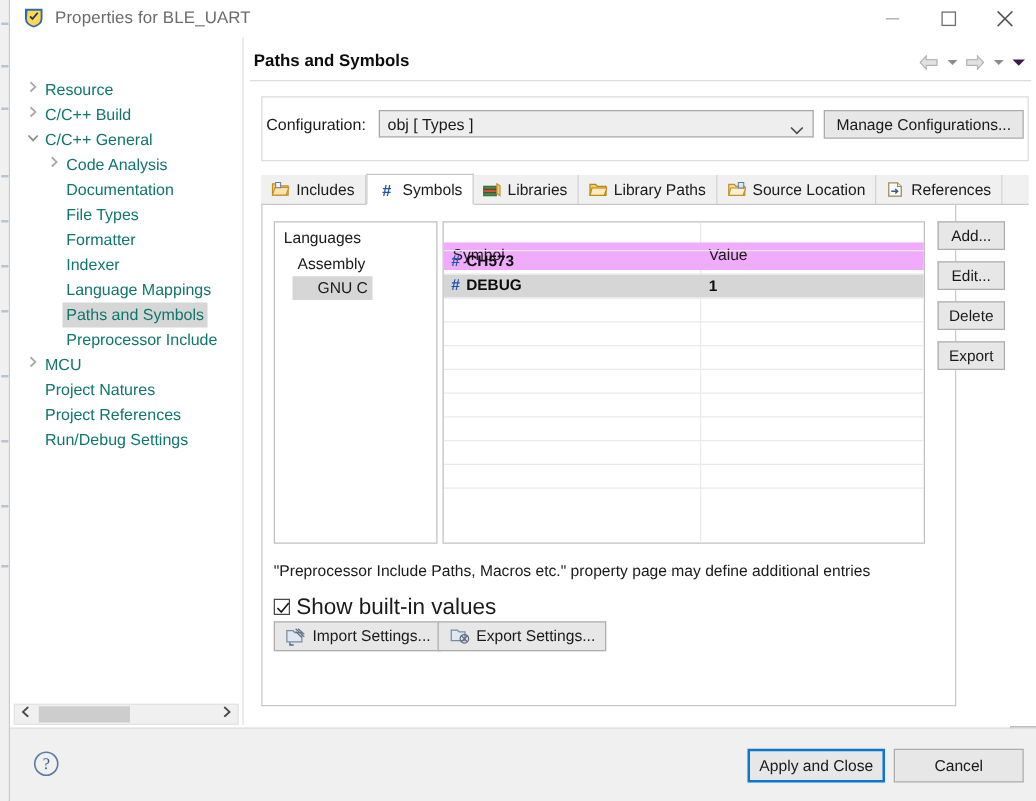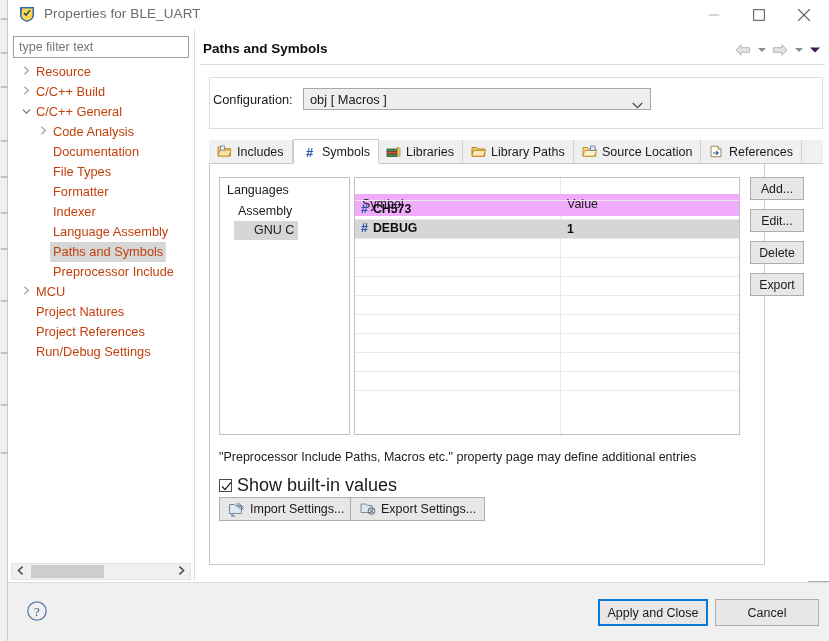--- a/index.html
+++ b/index.html
@@ -67,21 +67,21 @@
     outline: none;
   }
   #tree {
     position: absolute; left: 3px; top: 62px;
     width: 180px; height: 499px;
     background: #ffffff;
     overflow: hidden;
   }
   .tnode {
     position: relative; height: 20px; line-height: 20px;
-    font-size: 12.8px; color: #c2410c;
+    font-size: 12.8px; color: #0f766e;
     white-space: nowrap; cursor: default;
   }
   .tnode .arrow {
     position: absolute; top: 0; width: 14px; height: 20px;
     color: #8c8c8c; font-size: 10px; line-height: 20px; text-align: center;
   }
   .tnode .tlabel { display: inline-block; padding: 0 3px; }
   .tnode.sel .tlabel { background: #d6d6d6; }
 
   
@@ -348,40 +348,39 @@
         </svg>
     </div>
     <div class="wbtn" id="btn-close">
       <svg width="13" height="13" viewBox="0 0 13 13">
         <line x1="0.6" y1="0.6" x2="12.4" y2="12.4" stroke="#555" stroke-width="1.2"></line>
         <line x1="12.4" y1="0.6" x2="0.6" y2="12.4" stroke="#555" stroke-width="1.2"></line>
       </svg>
     </div>
   </div>
 
-  <input id="filter-input" type="text" placeholder="type filter text" style="">
 
   <div id="tree">
       <div class="tnode"><span class="arrow" style="left: 8px;"><svg width="7" height="9" viewBox="0 0 7 9">
             <path d="M1.4 0.8 L5.3 4.5 L1.4 8.2" fill="none" stroke="#a8a8a8" stroke-width="1.4"></path>
           </svg></span><span class="tlabel" style="margin-left: 22px;">Resource</span></div>
       <div class="tnode"><span class="arrow" style="left: 8px;"><svg width="7" height="9" viewBox="0 0 7 9">
             <path d="M1.4 0.8 L5.3 4.5 L1.4 8.2" fill="none" stroke="#a8a8a8" stroke-width="1.4"></path>
           </svg></span><span class="tlabel" style="margin-left: 22px;">C/C++ Build</span></div>
       <div class="tnode"><span class="arrow" style="left: 8px;"><svg width="9" height="7" viewBox="0 0 9 7">
             <path d="M0.8 1.4 L4.5 5.3 L8.2 1.4" fill="none" stroke="#8c8c8c" stroke-width="1.4"></path>
           </svg></span><span class="tlabel" style="margin-left: 22px;">C/C++ General</span></div>
       <div class="tnode"><span class="arrow" style="left: 25px;"><svg width="7" height="9" viewBox="0 0 7 9">
             <path d="M1.4 0.8 L5.3 4.5 L1.4 8.2" fill="none" stroke="#a8a8a8" stroke-width="1.4"></path>
           </svg></span><span class="tlabel" style="margin-left: 39px;">Code Analysis</span></div>
       <div class="tnode"><span class="tlabel" style="margin-left: 39px;">Documentation</span></div>
       <div class="tnode"><span class="tlabel" style="margin-left: 39px;">File Types</span></div>
       <div class="tnode"><span class="tlabel" style="margin-left: 39px;">Formatter</span></div>
       <div class="tnode"><span class="tlabel" style="margin-left: 39px;">Indexer</span></div>
-      <div class="tnode"><span class="tlabel" style="margin-left: 39px;">Language Assembly</span></div>
+      <div class="tnode"><span class="tlabel" style="margin-left: 39px;">Language Mappings</span></div>
       <div class="tnode sel"><span class="tlabel" style="margin-left: 39px;">Paths and Symbols</span></div>
       <div class="tnode"><span class="tlabel" style="margin-left: 39px;">Preprocessor Include</span></div>
       <div class="tnode"><span class="arrow" style="left: 8px;"><svg width="7" height="9" viewBox="0 0 7 9">
             <path d="M1.4 0.8 L5.3 4.5 L1.4 8.2" fill="none" stroke="#a8a8a8" stroke-width="1.4"></path>
           </svg></span><span class="tlabel" style="margin-left: 22px;">MCU</span></div>
       <div class="tnode"><span class="tlabel" style="margin-left: 22px;">Project Natures</span></div>
       <div class="tnode"><span class="tlabel" style="margin-left: 22px;">Project References</span></div>
       <div class="tnode"><span class="tlabel" style="margin-left: 22px;">Run/Debug Settings</span></div>
     </div>
 
@@ -432,28 +431,29 @@
           </svg>
       </div>
     </div>
 
     <div id="title-sep"></div>
 
     <div id="config-box"></div>
     <div id="config-label">Configuration:</div>
 
     <div id="config-select">
-      <span id="config-value">obj  [ Macros ]</span>
+      <span id="config-value">obj  [ Types ]</span>
       <span id="config-caret">
         <svg width="11" height="7" viewBox="0 0 11 7">
             <path d="M0.8 1 L5.5 5.6 L10.2 1" fill="none" stroke="#4a4a4a" stroke-width="1.3"></path>
           </svg>
       </span>
     </div>
 
+    <button id="manage-config-btn">Manage Configurations...</button>
 
     <div id="tabstrip">
         <div class="tab" style="left: 0px;">
           <span class="ticon">
             <svg width="15" height="13" viewBox="0 0 15 13">
               <path d="M1 2 L5.5 2 L6.8 3.6 L13.5 3.6 L13.5 11 L1 11 Z" fill="#f5c976" stroke="#c08f2a" stroke-width="1"></path>
               <path d="M3 5 L14 5 L12 11 L1 11 Z" fill="#fbe3a8" stroke="#c08f2a" stroke-width="0.9"></path>
               <rect x="3.5" y="1" width="4" height="4.2" fill="#eef3f8" stroke="#6a7f96" stroke-width="0.8"></rect>
             </svg>
           </span>

